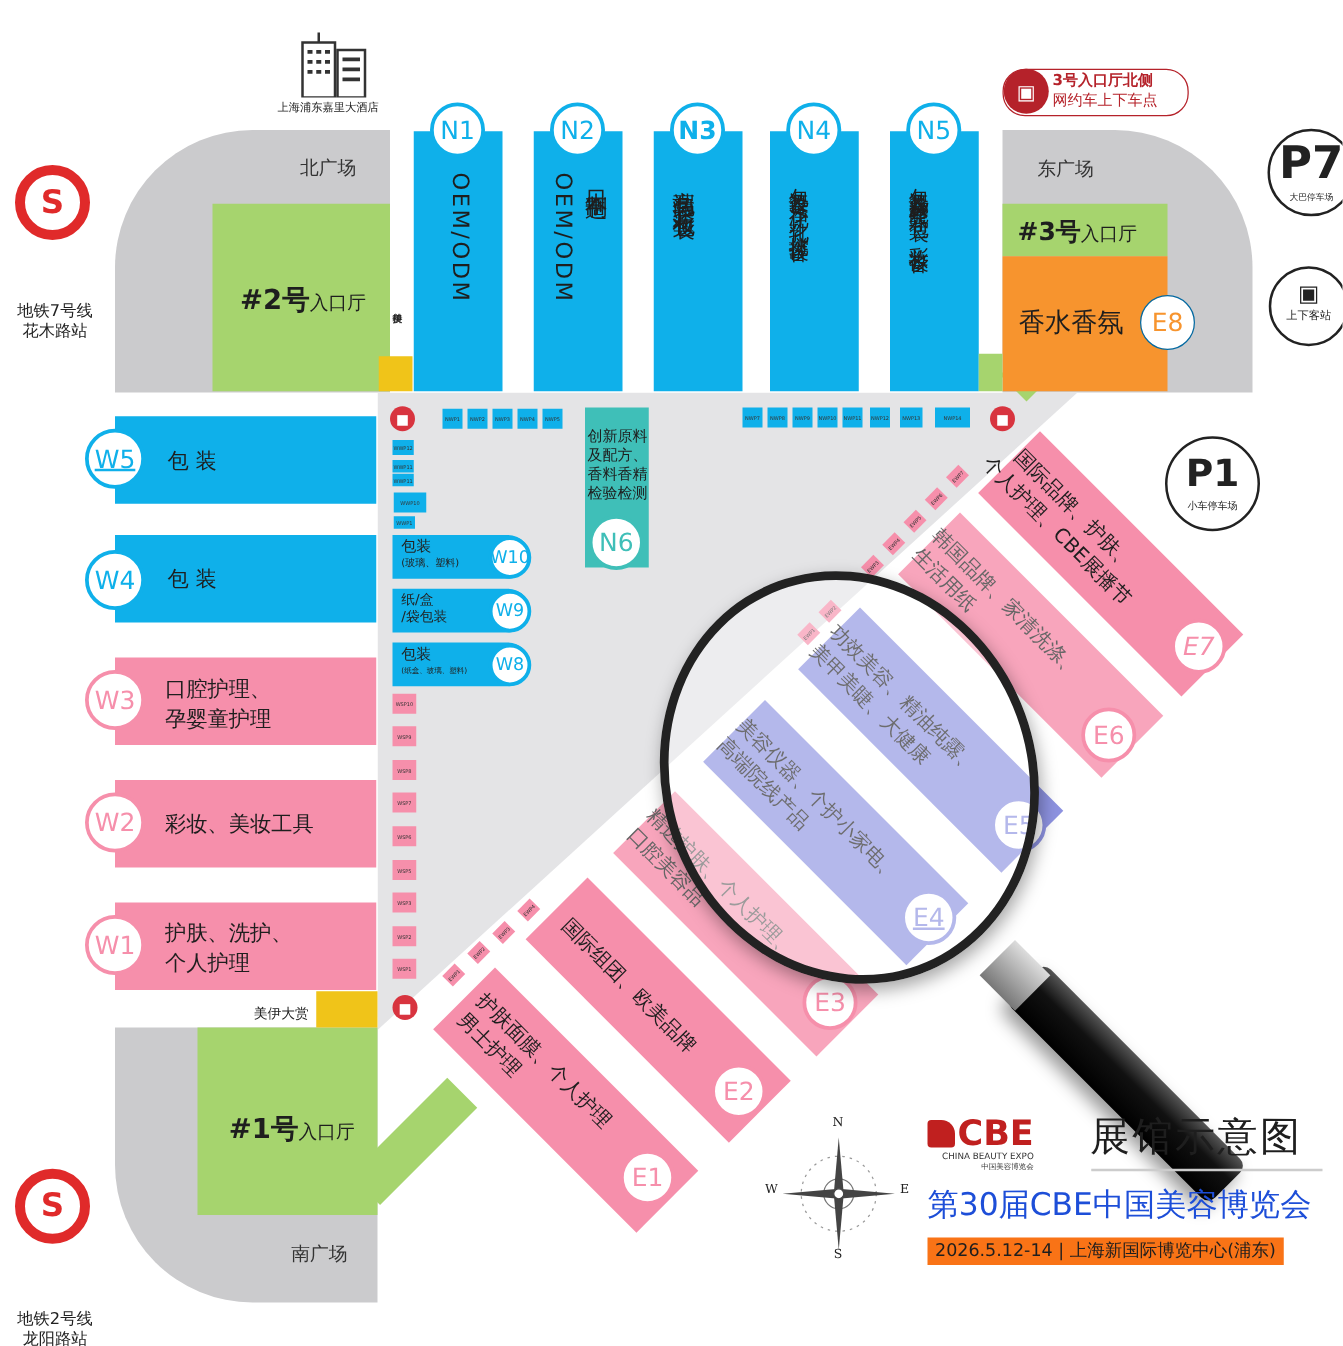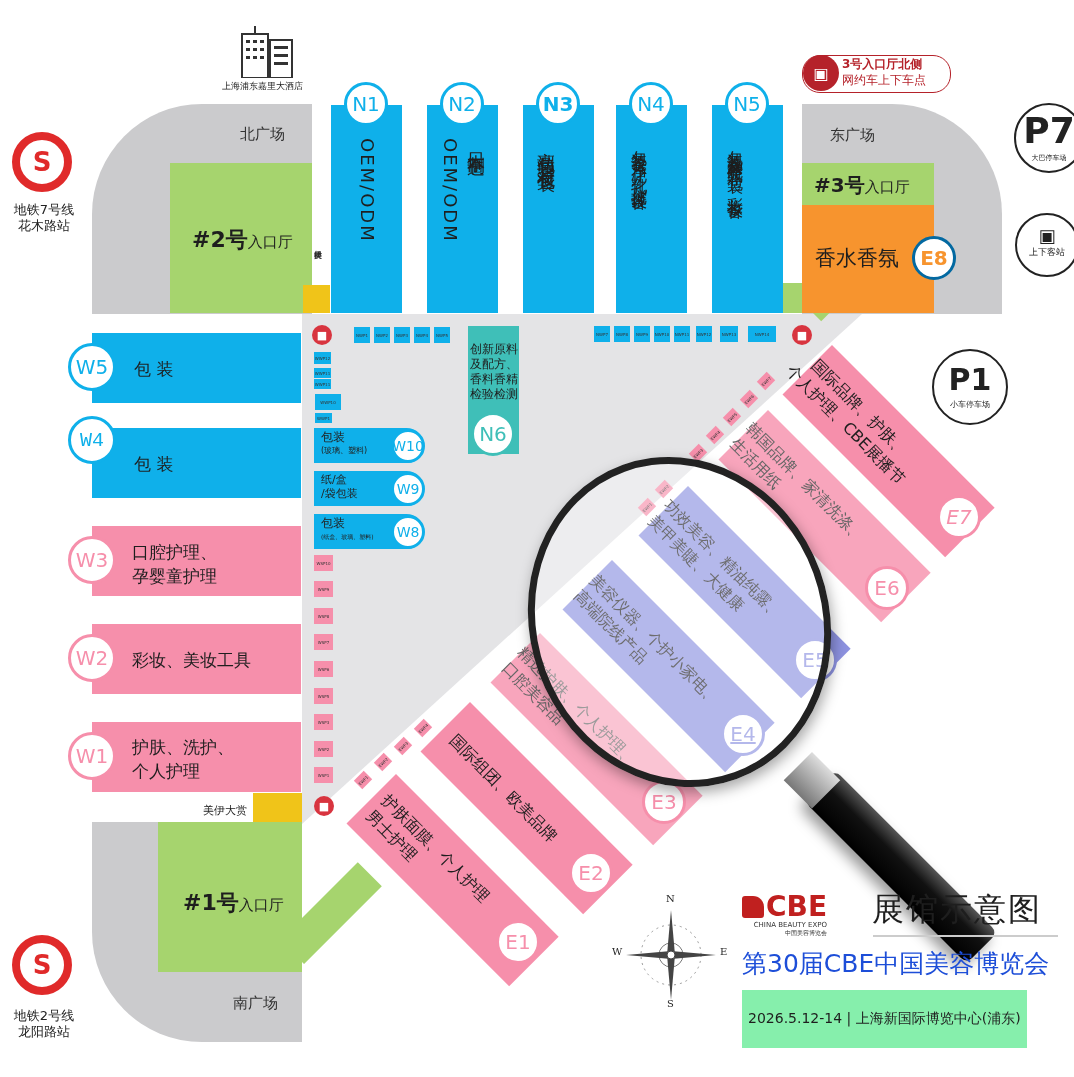--- a/index.html
+++ b/index.html
@@ -10,27 +10,27 @@
     .green{background:#a6d46e;}
     .blue{background:#0fb0ea;}
     .pink{background:#f68fab;}
     .purple{background:#8d92e0;}
     .orange{background:#f7942e;}
     .teal{background:#3fbfb8;}
     .hall-circle{position:absolute;width:44px;height:44px;border-radius:50%;background:#fff;display:flex;align-items:center;justify-content:center;font-size:20px;box-sizing:border-box;}
     .hc-blue{border:3px solid #0fb0ea;color:#0fb0ea;}
     .hc-pink{border:3px solid #f68fab;color:#f68fab;}
     .hc-purple{border:3px solid #8d92e0;color:#8d92e0;}
-    .hc-orange{border:3px solid #0369a1;color:#f7942e;font-weight:bold;}
+    .hc-orange{border:1px solid #0369a1;color:#f7942e;}
     .hc-teal{border:3px solid #3fbfb8;color:#3fbfb8;}
     .vtext{writing-mode:vertical-rl;font-size:18px;color:#1e1e1e;letter-spacing:2px;line-height:26px;}
     .booth{position:absolute;font-size:4px;color:#333;display:flex;align-items:center;justify-content:center;}
     .bus{position:absolute;width:20px;height:20px;border-radius:50%;background:#d8343f;display:flex;align-items:center;justify-content:center;color:#fff;font-size:11px;}
     .metro{position:absolute;width:60px;height:60px;border-radius:50%;border:8px solid #e02a2a;box-sizing:border-box;display:flex;align-items:center;justify-content:center;color:#e02a2a;font-size:26px;font-weight:bold;background:#fff;}
-    .metro-label{position:absolute;font-size:13px;text-align:center;color:#222;line-height:16px;}
+    .metro-label{position:absolute;font-size:13px;text-align:center;color:#222;line-height:16px;margin-top:40px;}
     .plaza-label{position:absolute;font-size:15px;color:#333;}
     .entrance{position:absolute;font-size:22px;font-weight:bold;color:#1e1e1e;}
     .entrance small{font-size:15px;font-weight:normal;}
     .wlabel{position:absolute;font-size:17px;color:#1e1e1e;line-height:24px;}
     .diag{position:absolute;transform-origin:0 0;}
     .dtext{position:absolute;font-size:16px;color:#1e1e1e;line-height:22px;}
     .round-badge{position:absolute;border-radius:50%;border:2px solid #222;background:#fff;box-sizing:border-box;text-align:center;}
   </style>
 </head>
 <body>
@@ -81,25 +81,25 @@
 <div class="abs orange" style="left:802px;top:205px;width:132px;height:108px;"></div>
 <div class="abs" style="left:815px;top:244px;font-size:21px;color:#1e1e1e;">香水香氛</div>
 <div class="hall-circle hc-orange" style="left:912px;top:236px;">E8</div>
 <div class="abs green" style="left:783px;top:283px;width:19px;height:30px;"></div>
 
 <div class="abs teal" style="left:468px;top:326px;width:51px;height:128px;"></div>
 <div class="abs" style="left:470px;top:342px;width:48px;font-size:12px;line-height:15px;color:#1e1e1e;">创新原料及配方、香料香精检验检测</div>
 <div class="hall-circle hc-teal" style="left:471px;top:412px;">N6</div>
 
 <div class="abs blue" style="left:92px;top:333px;width:209px;height:70px;"></div>
-<div class="hall-circle hc-blue" style="left:68px;top:343px;width:48px;height:48px;">W5</div>
+<div class="hall-circle hc-blue" style="left:68px;top:343px;width:48px;height:48px;text-decoration:underline;">W5</div>
 <div class="wlabel" style="left:134px;top:357px;">包 装</div>
 
 <div class="abs blue" style="left:92px;top:428px;width:209px;height:70px;"></div>
-<div class="hall-circle hc-blue" style="left:68px;top:416px;width:48px;height:48px;font-family:Liberation Mono, monospace;">W4</div>
+<div class="hall-circle hc-blue" style="left:68px;top:440px;width:48px;height:48px;">W4</div>
 <div class="wlabel" style="left:134px;top:452px;">包 装</div>
 
 <div class="abs pink" style="left:92px;top:526px;width:209px;height:70px;"></div>
 <div class="hall-circle hc-pink" style="left:68px;top:536px;width:48px;height:48px;">W3</div>
 <div class="wlabel" style="left:132px;top:540px;">
     <div>口腔护理、</div>
     <div>孕婴童护理</div>
   </div>
 
 <div class="abs pink" style="left:92px;top:624px;width:209px;height:70px;"></div>
@@ -312,13 +312,13 @@
   <div style="display:flex;align-items:center;">
     <span style="display:inline-block;width:22px;height:22px;background:#c0201f;border-radius:3px 11px 3px 3px;margin-right:2px;"></span>
     <span style="font-size:28px;font-weight:bold;color:#c0201f;line-height:28px;">CBE</span>
   </div>
   <div style="font-size:7px;color:#333;">CHINA BEAUTY EXPO</div>
   <div style="font-size:6px;color:#333;">中国美容博览会</div>
 </div>
 <div class="abs" style="left:872px;top:888px;font-size:32px;color:#1e1e1e;letter-spacing:2px;">展馆示意图</div>
 <div class="abs" style="left:873px;top:935px;width:185px;height:2px;background:#ccc;"></div>
 <div class="abs" style="left:742px;top:947px;font-size:25px;color:#1d4ed8;">第30届CBE中国美容博览会</div>
-<div class="abs" style="left:742px;top:990px;font-size:14px;color:#1e1e1e;background:#86efac;padding:20px 6px;">2026.5.12-14 | 上海新国际博览中心(浦东)</div>
+<div class="abs" style="left:742px;top:990px;font-size:14px;color:#1e1e1e;background:#f97316;padding:2px 6px;">2026.5.12-14 | 上海新国际博览中心(浦东)</div>
 
 </body></html>

